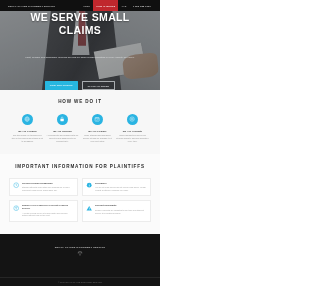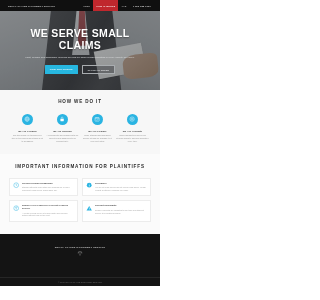--- a/index.html
+++ b/index.html
@@ -66,21 +66,21 @@
   .hero-photo .hand {
     position:absolute; left:77%; top:55%; width:22%; height:30%;
     background:linear-gradient(150deg,#c9a78e 0%,#ab8769 100%);
     border-radius:38% 20% 30% 24%;
     transform:rotate(-6deg);
   }
   .hero-scrim { position:absolute; inset:0; background:rgba(52,56,60,.46); }
 
   .hero-inner {
     position:absolute; inset:0; z-index:3;
-    display:flex; flex-direction:column; align-items:center; justify-content:center;
+    display:flex; flex-direction:column; align-items:center; justify-content:space-between;
     padding:0 10px; text-align:center;
   }
   .hero-title {
     color:#fff; font-size:10.5px; line-height:12.5px; font-weight:700;
     letter-spacing:.35px; text-shadow:0 .5px 1.5px rgba(0,0,0,.35);
     max-width:120px;
   }
   .hero-sub {
     color:#e2e4e6; font-size:2.3px; line-height:3.4px; letter-spacing:.12px;
     margin-top:4.5px; max-width:110px;

